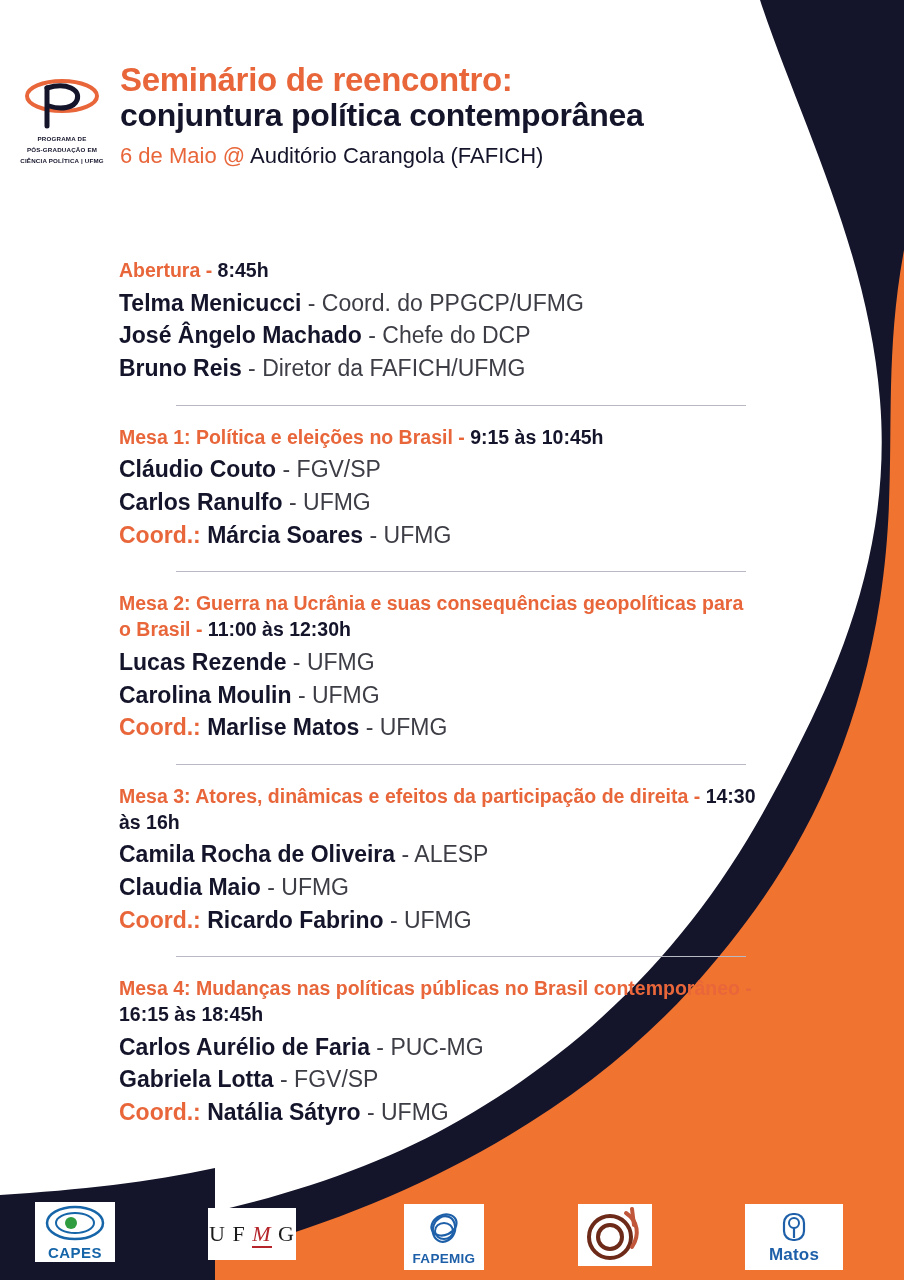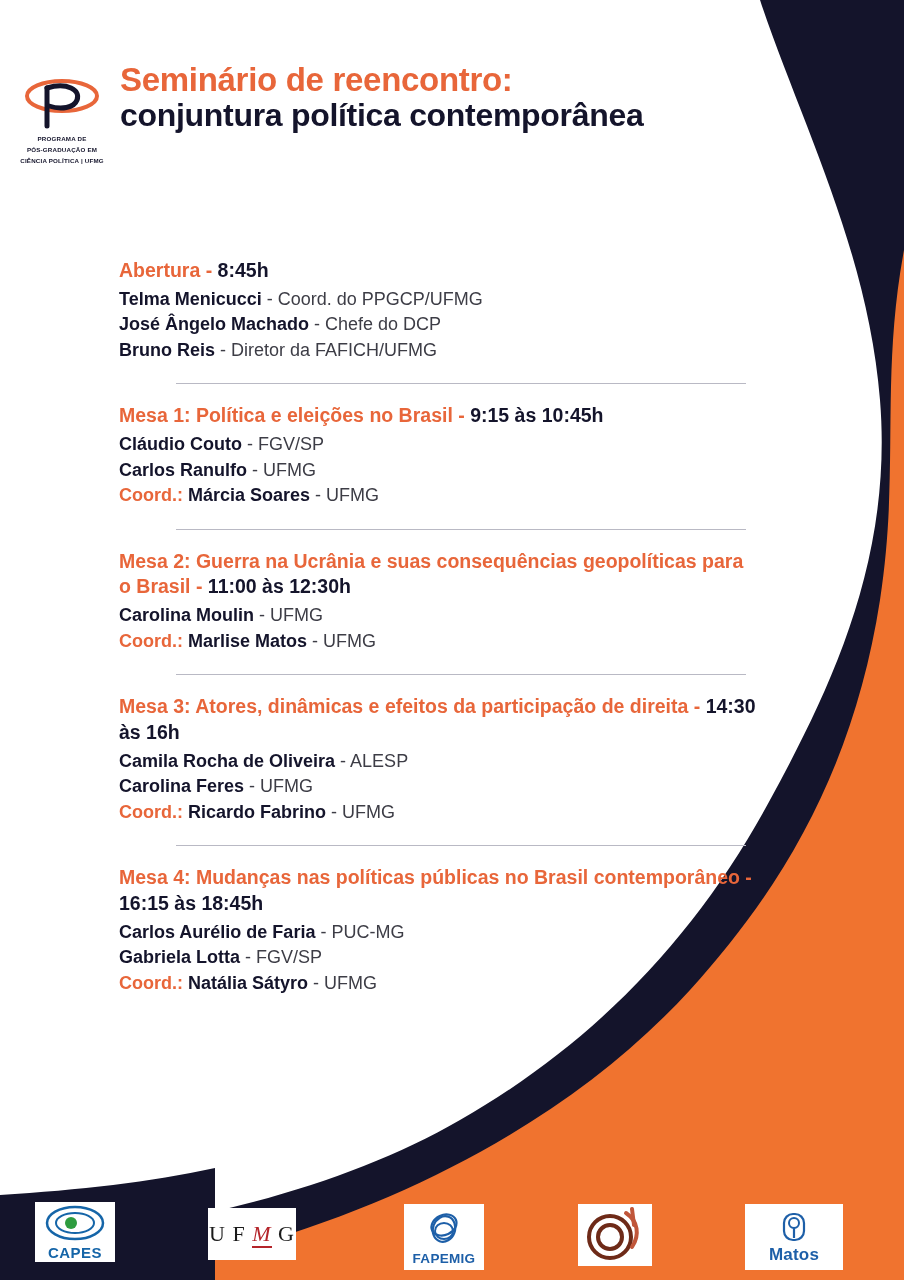--- a/index.html
+++ b/index.html
@@ -105,21 +105,21 @@
     font-size: 19.5px;
     font-weight: bold;
     color: #e8663a;
     line-height: 1.32;
     margin-bottom: 3px;
   }
   .sess-title .time {
     color: #14142b;
   }
   .person {
-    font-size: 18px;
+    font-size: 23px;
     line-height: 1.42;
     color: #3d3d46;
   }
   .person .nm {
     font-weight: bold;
     color: #14142b;
   }
   .person .coord-lbl {
     font-weight: bold;
     color: #e8663a;
@@ -227,48 +227,53 @@
         <path d="M28,12 C48,6 62,14 58,24 C55,32 42,34 30,30" stroke="#14142b" stroke-width="5" fill="none" stroke-linecap="round"></path>
       </svg>
       <div class="logo-text">PROGRAMA DE</div>
       <div class="logo-text">PÓS-GRADUAÇÃO EM</div>
       <div class="logo-text">CIÊNCIA POLÍTICA | UFMG</div>
     </div>
 
     <div class="title-block">
       <div class="title-1">Seminário de reencontro:</div>
       <div class="title-2">conjuntura política contemporânea</div>
+      <div class="subtitle">
+        <span class="date">6 de Maio @</span>
+        <span>Auditório Carangola (FAFICH)</span>
+      </div>
     </div>
   </div>
 
   <div class="program" id="program">
       <div class="session">
         <div class="sess-title"><span>Abertura - </span><span class="time">8:45h</span></div>
         <div class="person"><span class="nm">Telma Menicucci</span><span> - Coord. do PPGCP/UFMG</span></div>
         <div class="person"><span class="nm">José Ângelo Machado</span><span> - Chefe do DCP</span></div>
         <div class="person"><span class="nm">Bruno Reis</span><span> - Diretor da FAFICH/UFMG</span></div>
       </div>
       <div class="divider"></div>
       <div class="session">
         <div class="sess-title"><span>Mesa 1: Política e eleições no Brasil - </span><span class="time">9:15 às 10:45h</span></div>
         <div class="person"><span class="nm">Cláudio Couto</span><span> - FGV/SP</span></div>
         <div class="person"><span class="nm">Carlos Ranulfo</span><span> - UFMG</span></div>
         <div class="person"><span class="coord-lbl">Coord.: </span><span class="nm">Márcia Soares</span><span> - UFMG</span></div>
       </div>
       <div class="divider"></div>
       <div class="session">
         <div class="sess-title"><span>Mesa 2: Guerra na Ucrânia e suas consequências geopolíticas para o Brasil - </span><span class="time">11:00 às 12:30h</span></div>
+        <div class="person"><span class="nm">Lucas Rezende</span><span> - UFMG</span></div>
         <div class="person"><span class="nm">Carolina Moulin</span><span> - UFMG</span></div>
         <div class="person"><span class="coord-lbl">Coord.: </span><span class="nm">Marlise Matos</span><span> - UFMG</span></div>
       </div>
       <div class="divider"></div>
       <div class="session">
         <div class="sess-title"><span>Mesa 3: Atores, dinâmicas e efeitos da participação de direita - </span><span class="time">14:30 às 16h</span></div>
         <div class="person"><span class="nm">Camila Rocha de Oliveira</span><span> - ALESP</span></div>
-        <div class="person"><span class="nm">Carolina Feres</span><span> - UFMG</span></div>
+        <div class="person"><span class="nm">Claudia Maio</span><span> - UFMG</span></div>
         <div class="person"><span class="coord-lbl">Coord.: </span><span class="nm">Ricardo Fabrino</span><span> - UFMG</span></div>
       </div>
       <div class="divider"></div>
       <div class="session">
         <div class="sess-title"><span>Mesa 4: Mudanças nas políticas públicas no Brasil contemporâneo - </span><span class="time">16:15 às 18:45h</span></div>
         <div class="person"><span class="nm">Carlos Aurélio de Faria</span><span> - PUC-MG</span></div>
         <div class="person"><span class="nm">Gabriela Lotta</span><span> - FGV/SP</span></div>
         <div class="person"><span class="coord-lbl">Coord.: </span><span class="nm">Natália Sátyro</span><span> - UFMG</span></div>
       </div>
     </div>

